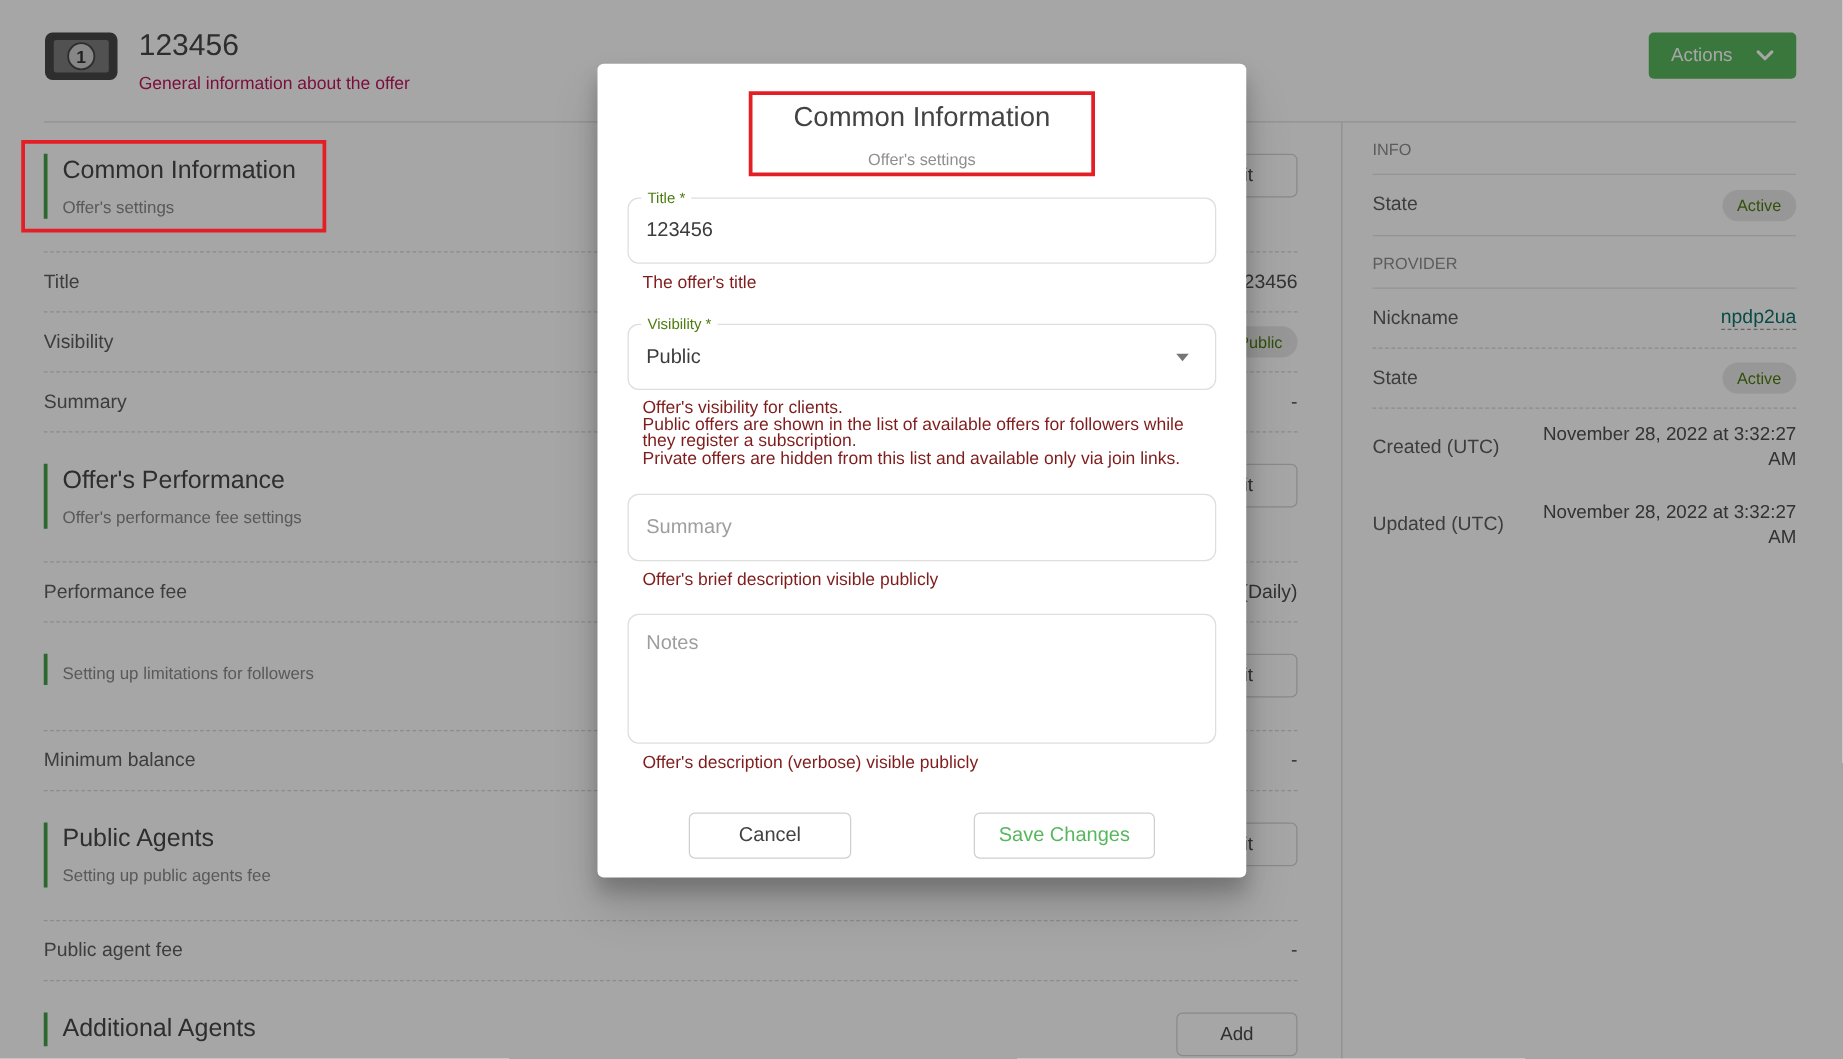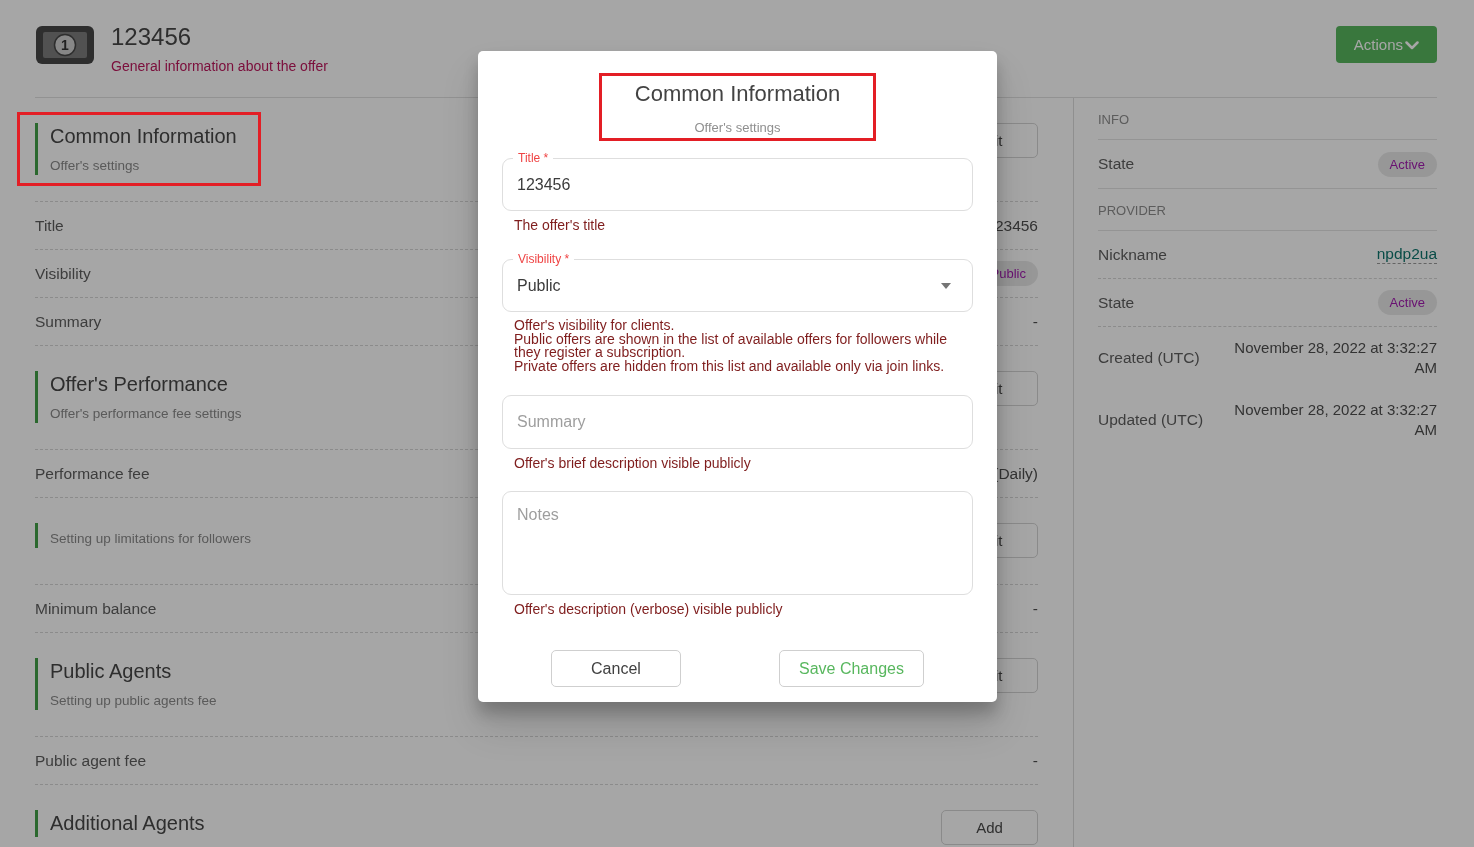--- a/index.html
+++ b/index.html
@@ -9,21 +9,21 @@
   
   .page { position:absolute; inset:0; background:#fff; }
 
   .header { display:flex; align-items:flex-start; padding:25px 37px 0 35px; }
   .money-icon { flex:0 0 auto; }
   .header-text { margin-left:16px; margin-top:-4px; }
   .h-title { font-size:24px; line-height:32px; color:#474747; }
   .h-sub { font-size:14px; line-height:18px; color:#be185d; margin-top:4px; }
   .actions-btn { margin-left:auto; margin-top:1px; height:37px; padding:0 18px;
     background:#58b75e; color:#fff; border:none; border-radius:4px; font-size:15px;
-    font-family:inherit; display:flex; align-items:center; gap:2px; cursor:pointer; }
+    font-family:inherit; display:flex; align-items:center; gap:19px; cursor:pointer; }
   .header-divider { border-bottom:1px solid #e0e0e0; margin:22px 37px 0 35px; }
 
   .content { display:flex; padding:0 37px 0 35px; height:752px; }
   .main { width:1003px; flex:0 0 auto; }
   .sidebar { flex:1 1 auto; border-left:1px solid #dcdcdc; margin-left:35px; padding-left:24px; }
 
   .section { display:flex; justify-content:space-between; align-items:flex-start;
     padding:25px 0 26px; border-bottom:1px dashed #d6d6d6; }
   .sec-text { border-left:3px solid #43a047; padding-left:12px; }
   .sec-title { font-size:20px; line-height:27px; color:#474747; }
@@ -31,21 +31,21 @@
   .section.last { border-bottom:none; }
 
   .btn-outline { width:97px; height:35px; background:transparent; border:1px solid #d4d4d4;
     border-radius:5px; color:#4a4a4a; font-size:15px; font-family:inherit; cursor:pointer; }
 
   .row { height:48px; display:flex; align-items:center; justify-content:space-between;
     border-bottom:1px dashed #d6d6d6; font-size:15.5px; }
   .row-label { color:#5e5e5e; }
   .row-value { color:#4f4f4f; }
 
-  .chip { background:#e9e9e9; color:#a21caf; font-size:13px; line-height:13px;
+  .chip { background:#e9e9e9; color:#4d7c0f; font-size:13px; line-height:13px;
     padding:6px 12px; border-radius:14px; display:inline-block; }
 
   
   .sb-header { font-size:13px; color:#8e8e8e; padding:14px 0 12px; }
   .sb-divider { border-bottom:1px solid #e3e3e3; }
   .sb-row { display:flex; justify-content:space-between; align-items:center;
     padding:11px 0; font-size:15.5px; min-height:48px; }
   .sb-row-dashed { border-bottom:1px dashed #d6d6d6; }
   .sb-label { color:#5e5e5e; white-space:nowrap; }
   .sb-link { color:#0f766e; border-bottom:1px dashed #9a9a9a; cursor:pointer; }
@@ -56,21 +56,21 @@
 
   .modal { position:absolute; left:478px; top:51px; width:519px; height:651px; z-index:20;
     background:#fff; border-radius:5px; box-shadow:0 11px 15px rgba(0,0,0,.2), 0 24px 38px rgba(0,0,0,.14);
     padding:0 24px; }
   .m-title { margin-top:30px; text-align:center; font-size:22px; color:#434343; }
   .m-sub { margin-top:13px; text-align:center; font-size:13px; color:#8f8f8f; }
 
   .ffield { position:relative; border:1px solid #dedede; border-radius:9px; height:53px;
     display:flex; align-items:center; padding:0 14px; background:#fff; }
   .flabel { position:absolute; top:-8px; left:10px; background:#fff; padding:0 5px;
-    font-size:12px; color:#ef4444; line-height:15px; }
+    font-size:12px; color:#4d7c0f; line-height:15px; }
   .field-input { border:none; outline:none; width:100%; font-size:16px; color:#3c3c3c;
     font-family:inherit; background:transparent; }
   .field-input::placeholder { color:#9e9e9e; opacity:1; }
   .select-value { font-size:16px; color:#3c3c3c; flex:1; }
   .dd-arrow { width:0; height:0; border-left:5.5px solid transparent; border-right:5.5px solid transparent;
     border-top:6px solid #757575; margin-right:7px; }
   .ffield-notes { height:104px; align-items:flex-start; padding-top:14px; }
   .notes-area { border:none; outline:none; resize:none; width:100%; height:75px;
     font-size:16px; color:#3c3c3c; font-family:inherit; background:transparent; }
   .notes-area::placeholder { color:#9e9e9e; opacity:1; }

